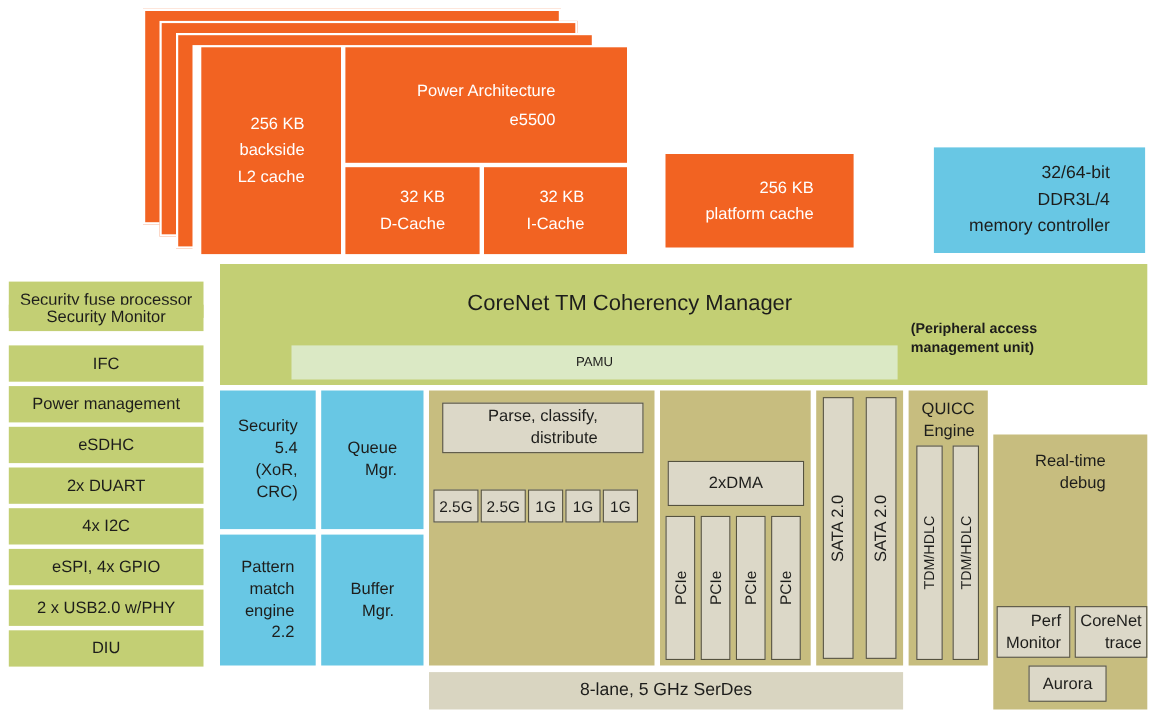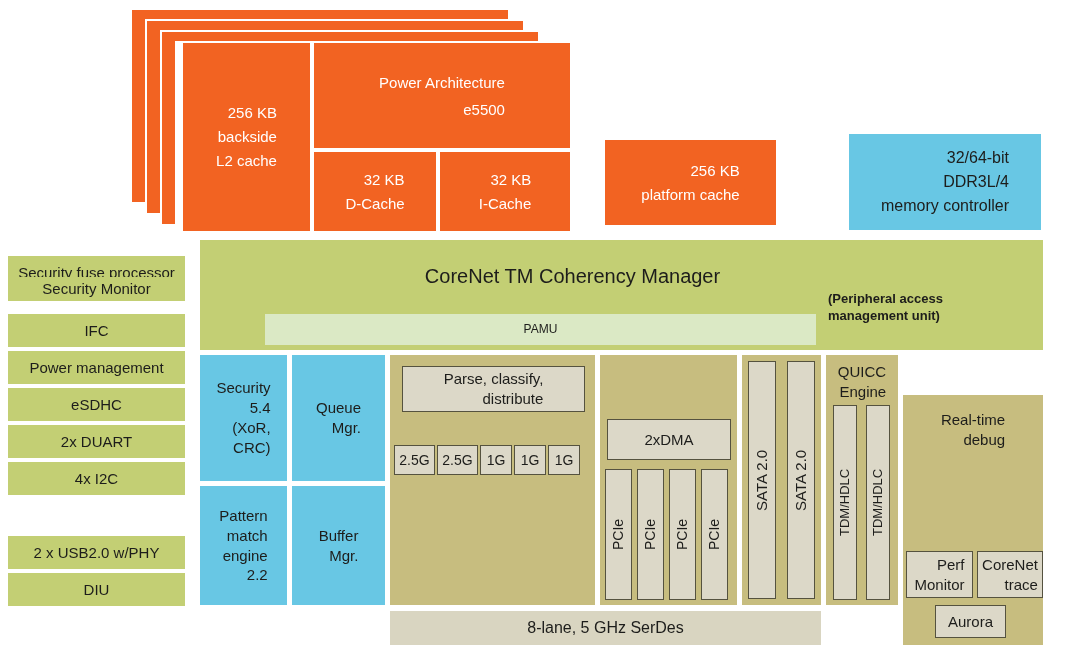--- a/index.html
+++ b/index.html
@@ -62,20 +62,21 @@
 DDR3L/4
 memory controller</div>
 
   <div class="block green" style="left:8px; top:228px; width:177px; height:33px;margin-top:28px;">Security fuse processor</div>
   <div class="block green" style="left:8px; top:277px; width:177px; height:24px;">Security Monitor</div>
   <div class="block green" style="left:8px; top:314px; width:177px; height:33px;">IFC</div>
   <div class="block green" style="left:8px; top:351px; width:177px; height:33px;">Power management</div>
   <div class="block green" style="left:8px; top:388px; width:177px; height:33px;">eSDHC</div>
   <div class="block green" style="left:8px; top:425px; width:177px; height:33px;">2x DUART</div>
   <div class="block green" style="left:8px; top:462px; width:177px; height:33px;">4x I2C</div>
+  <div class="block green" style="left:8px; top:499px; width:177px; height:33px;">eSPI, 4x GPIO</div>
   <div class="block green" style="left:8px; top:536px; width:177px; height:33px;">2 x USB2.0 w/PHY</div>
   <div class="block green" style="left:8px; top:573px; width:177px; height:33px;">DIU</div>
 
   <div class="green" style="position:absolute; left:200px; top:240px; width:843px; height:110px;">
     <div class="block title" style="left:0px; top:22px; width:745px; height:28px;">CoreNet TM  Coherency Manager</div>
     <div class="note" style="left:628px; top:50px; width:205px;">(Peripheral access
 management unit)</div>
     <div class="block pale pamu-t" style="left:65px; top:74px; width:551px; height:31px;">PAMU</div>
   </div>
 

